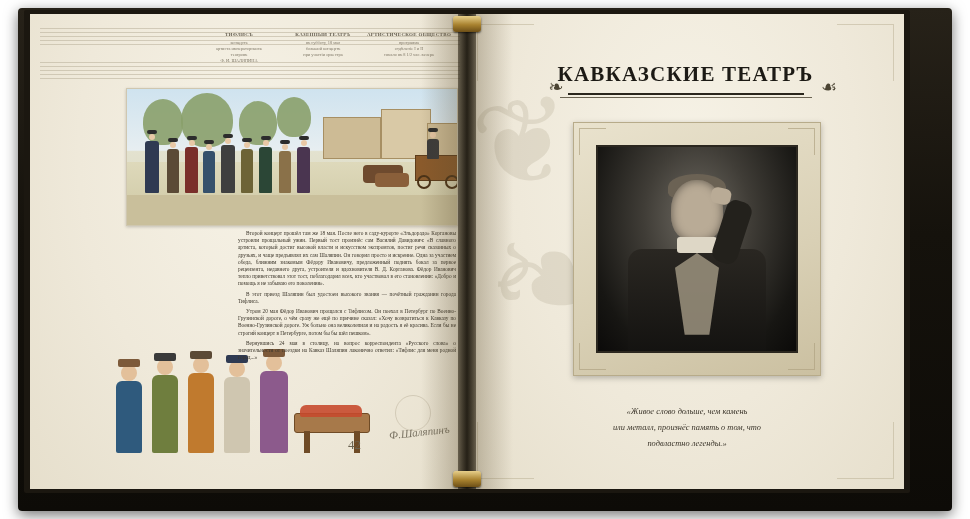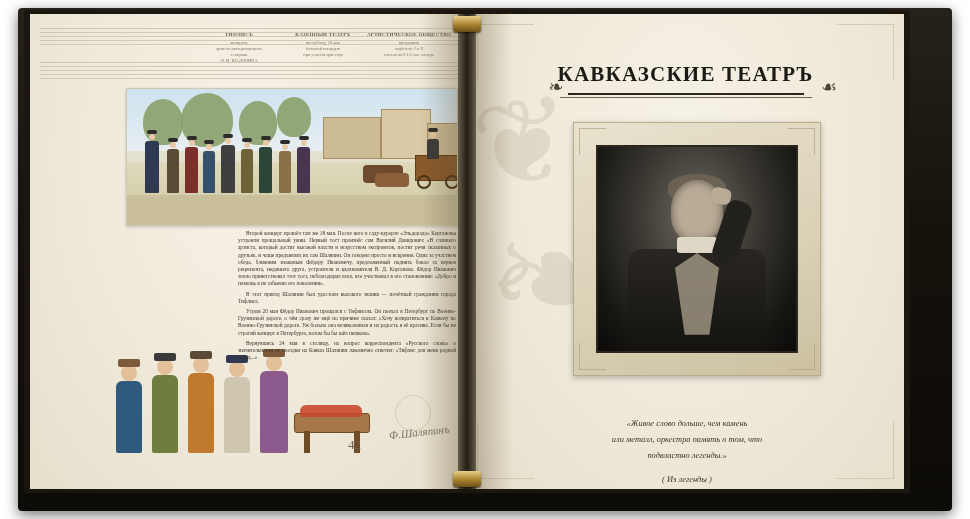--- a/index.html
+++ b/index.html
@@ -152,21 +152,21 @@
   }
   .p-head{position:absolute;left:50%;top:16%;transform:translateX(-50%);width:52px;height:62px;border-radius:48% 48% 42% 42%;background:#b9ab96;box-shadow:0 0 10px rgba(0,0,0,.5) inset;}
   .p-hair{position:absolute;left:50%;top:13%;transform:translateX(-50%);width:58px;height:26px;border-radius:50% 50% 30% 30%;background:#6b6254;}
   .p-collar{position:absolute;left:50%;top:44%;transform:translateX(-50%);width:40px;height:16px;background:#ded7c6;border-radius:3px;}
   .p-body{position:absolute;left:50%;top:50%;transform:translateX(-50%);width:138px;height:52%;background:linear-gradient(180deg,#2a2722,#131210);border-radius:14px 14px 0 0;}
   .p-vest{position:absolute;left:50%;top:52%;transform:translateX(-50%);width:44px;height:40%;background:#9c937f;clip-path:polygon(50% 0,100% 18%,78% 100%,22% 100%,0 18%);opacity:.85;}
   .p-arm{position:absolute;right:26%;top:26%;width:26px;height:64px;background:#23211c;border-radius:10px;transform:rotate(18deg);}
   .p-hand{position:absolute;right:33%;top:20%;width:20px;height:16px;background:#b9ab96;border-radius:6px;transform:rotate(12deg);}
 
   .quote{
-    position:absolute;left:70px;top:402px;width:300px;text-align:center;
+    position:absolute;left:70px;top:390px;width:300px;text-align:center;
     font-family:"Liberation Serif",serif;font-style:italic;color:#3a342a;
     font-size:8.4px;line-height:16px;
   }
   .quote .src{display:block;margin-top:8px;font-size:8.4px;}
 
   .bg-flourish{
     position:absolute;opacity:.16;color:#8a7f62;font-size:120px;line-height:1;
     font-family:"Liberation Serif",serif;pointer-events:none;
   }
   .bg-flourish.a{left:6px;top:70px;transform:rotate(-8deg);}
@@ -357,23 +357,22 @@
             <div class="p-head"></div>
             <div class="p-collar"></div>
             <div class="p-arm"></div>
             <div class="p-hand"></div>
           </div>
         </div>
       </div>
 
       <div class="quote">
         <span>«Живое слово дольше, чем камень</span><br>
-        <span>или металл, оркестра память о том, что</span><br>
+        <span>или металл, произнёс память о том, что</span><br>
         <span>подвластно легенды.»</span>
-        <span class="src">( Из легенды )</span>
       </div>
     </div>
 
     <div class="gutter"></div>
     <div class="clasp top"></div>
     <div class="clasp bottom"></div>
   </div>
 </div>
 
 </body></html>

